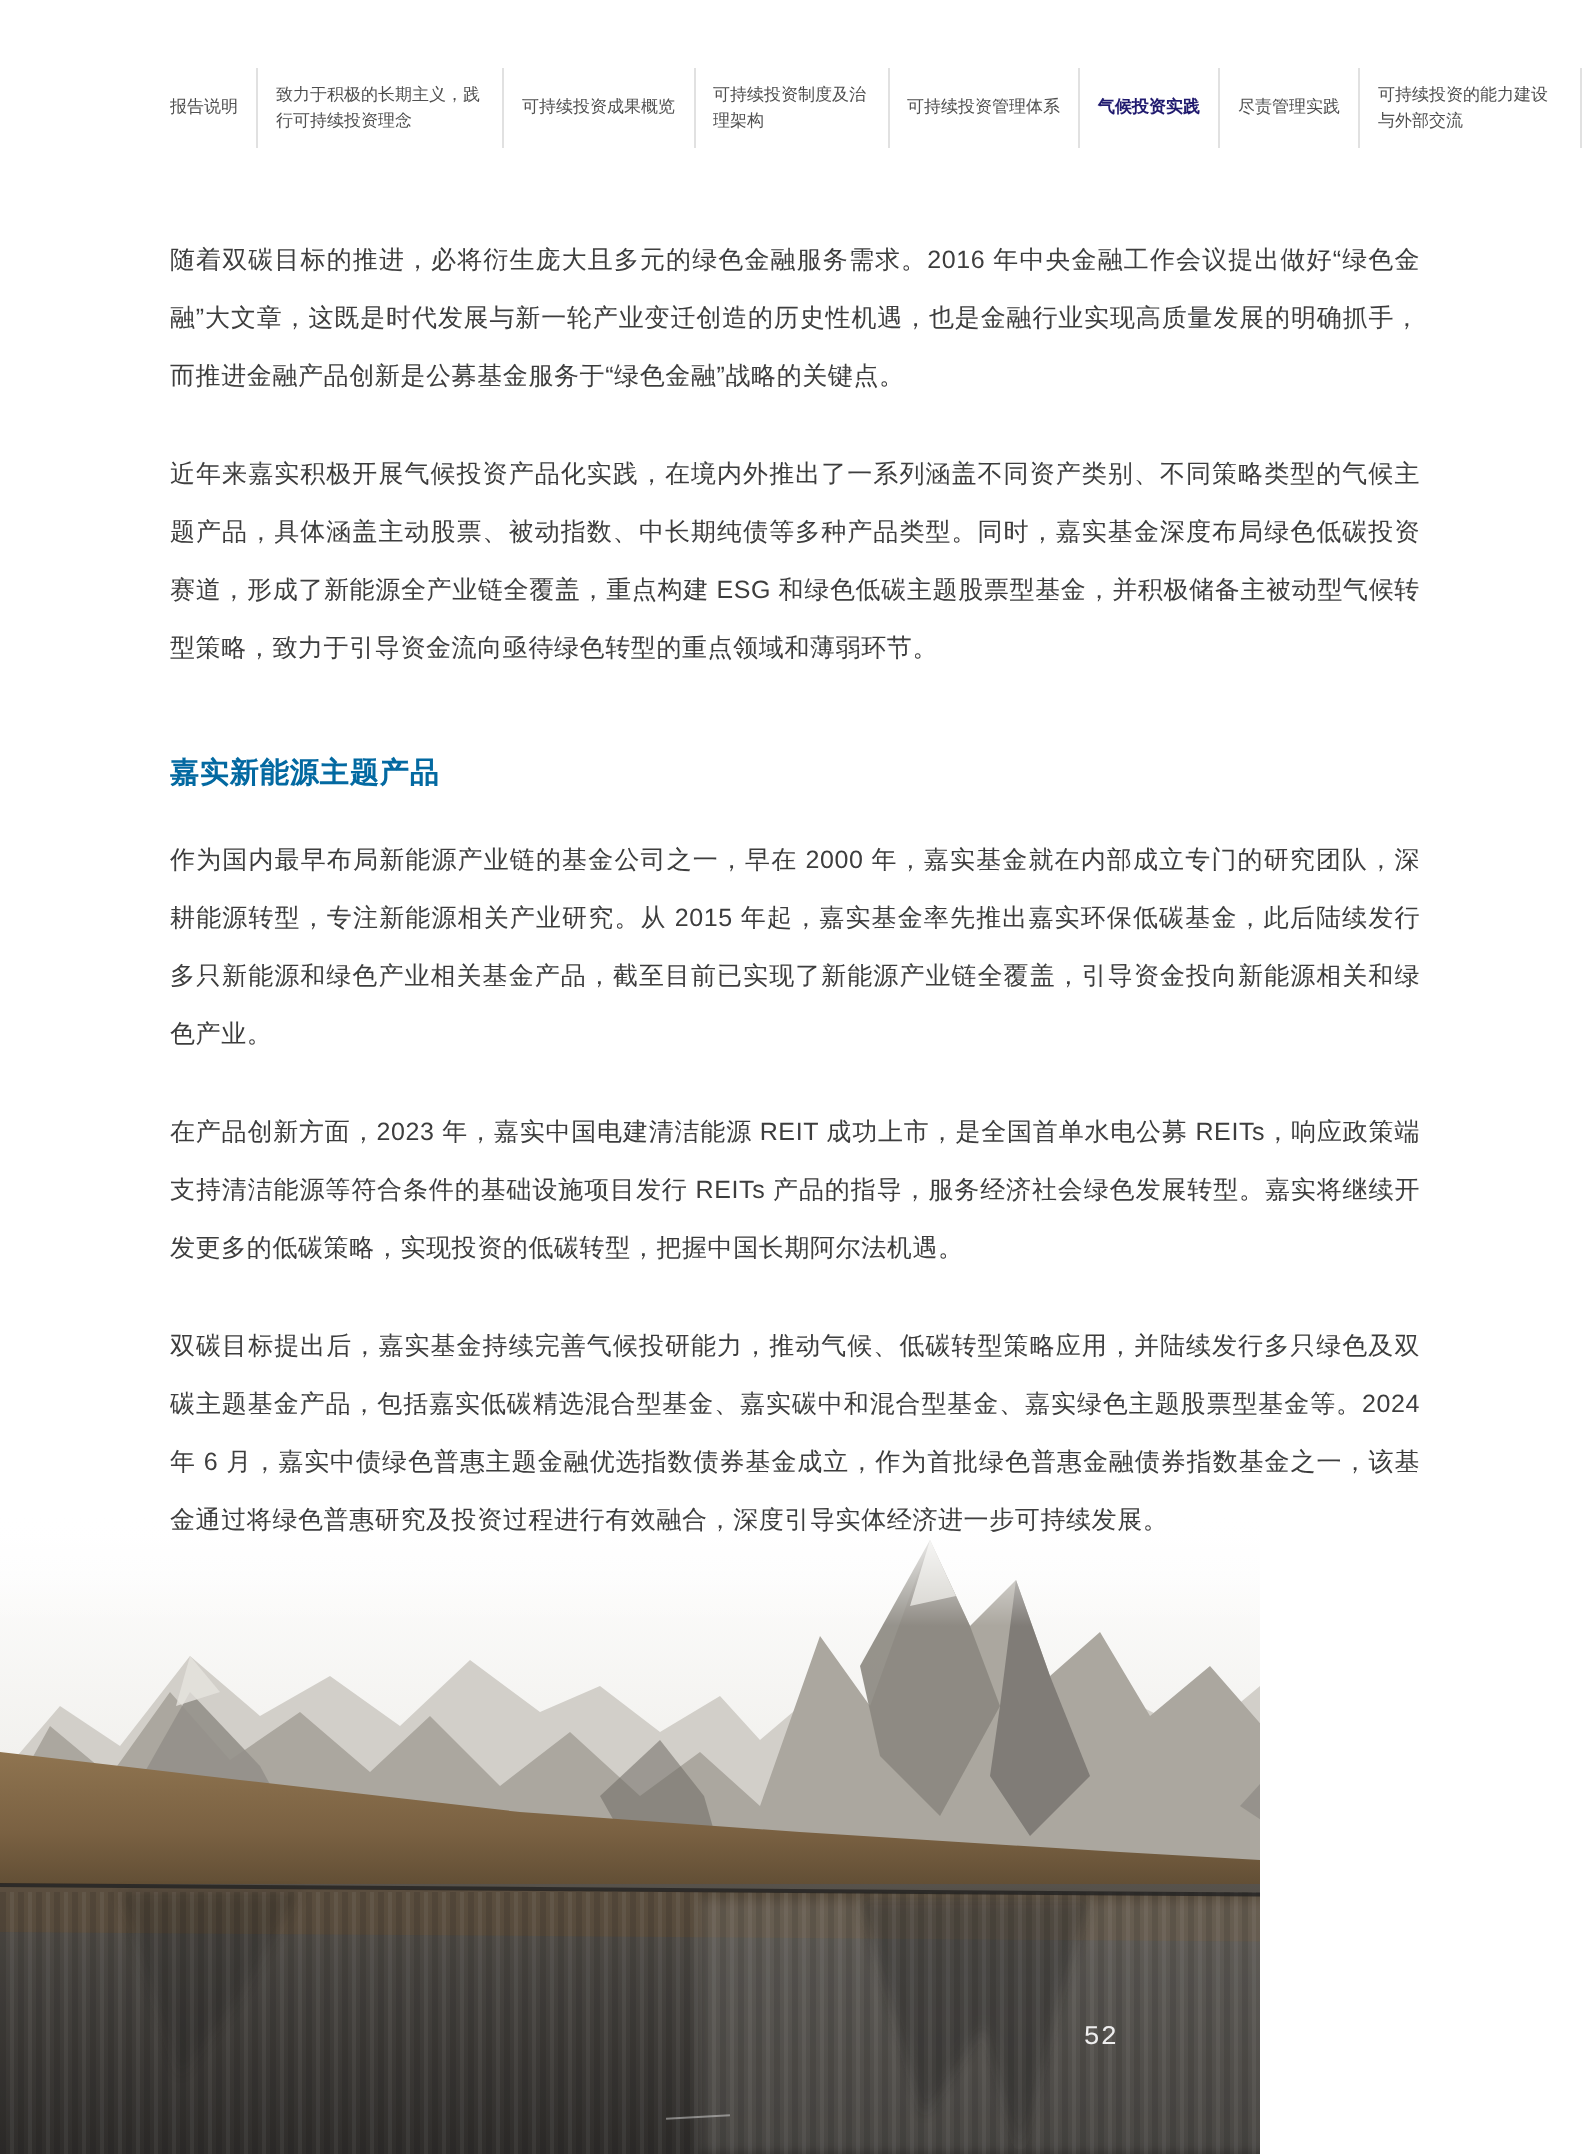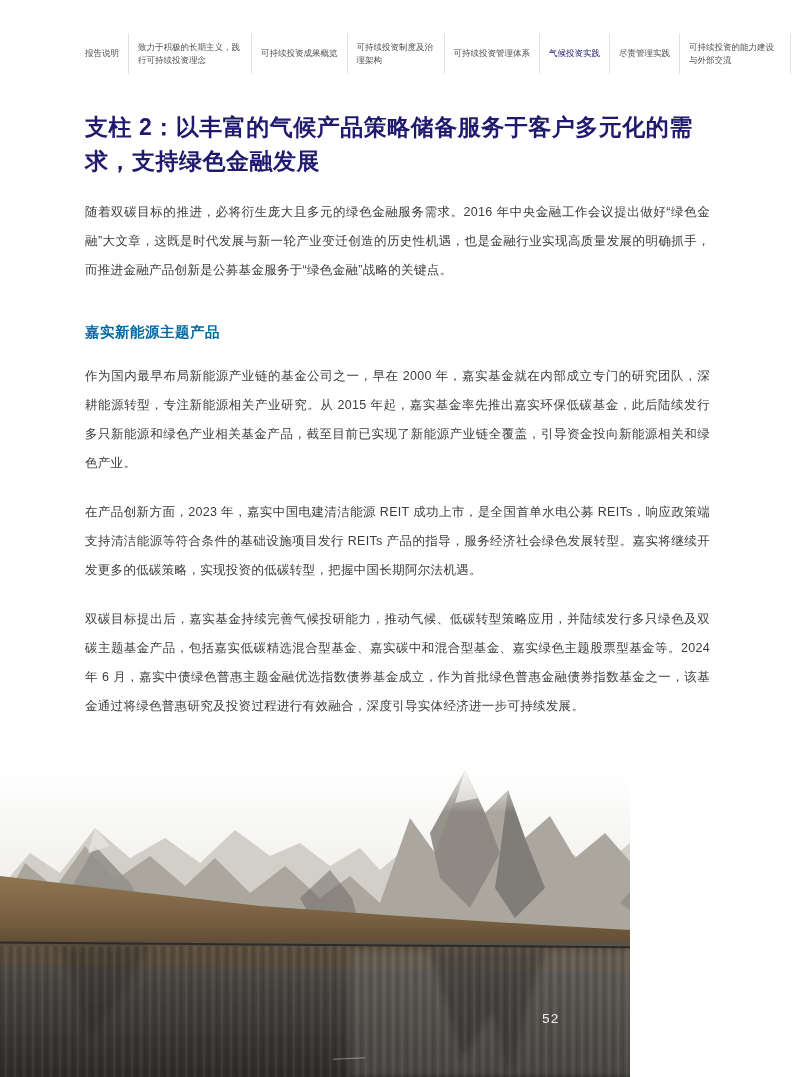--- a/index.html
+++ b/index.html
@@ -20,21 +20,21 @@
     font-size:8.5px;line-height:1.55;color:#4f4f4f;
     padding:0 9px;text-align:left;flex:0 0 auto;
     cursor:pointer;
   }
   .nav-item:first-child{padding-left:0;}
   .nav-item.wrap2{white-space:normal;}
   .nav-item.w112{max-width:104px;}
   .nav-item.w84{max-width:78px;}
   .nav-item.w100{max-width:92px;}
   .nav-item.nowrap{white-space:nowrap;}
-  .nav-item.active{color:#201a6e;font-weight:400;}
+  .nav-item.active{color:#201a6e;font-weight:700;}
   .nav-sep{width:1px;height:40px;background:#e1e1e1;flex:0 0 auto;}
 
   
   .article{
     position:absolute;top:96px;left:85px;width:625px;
     color:#3d3d3d;
   }
   .article h1{
     margin:14px 0 6px 0;
     font-size:23px;line-height:1.48;font-weight:700;
@@ -105,22 +105,22 @@
     <div class="nav-item wrap2 w100">
       <span>可持续投资的能力建设与外部交流</span>
     </div>
     <div class="nav-sep"></div>
     <div class="nav-item nowrap">
       
     </div>
   </nav>
 
   <main class="article">
-    <h1>支柱 2：以丰富的气候产品策略储备服务于客户多元化的需求，支持绿色金融发展</h1>
     <p>随着双碳目标的推进，必将衍生庞大且多元的绿色金融服务需求。2016 年中央金融工作会议提出做好“绿色金融”大文章，这既是时代发展与新一轮产业变迁创造的历史性机遇，也是金融行业实现高质量发展的明确抓手，而推进金融产品创新是公募基金服务于“绿色金融”战略的关键点。</p>
+    <p>近年来嘉实积极开展气候投资产品化实践，在境内外推出了一系列涵盖不同资产类别、不同策略类型的气候主题产品，具体涵盖主动股票、被动指数、中长期纯债等多种产品类型。同时，嘉实基金深度布局绿色低碳投资赛道，形成了新能源全产业链全覆盖，重点构建 ESG 和绿色低碳主题股票型基金，并积极储备主被动型气候转型策略，致力于引导资金流向亟待绿色转型的重点领域和薄弱环节。</p>
 
     <h2>嘉实新能源主题产品</h2>
     <p>作为国内最早布局新能源产业链的基金公司之一，早在 2000 年，嘉实基金就在内部成立专门的研究团队，深耕能源转型，专注新能源相关产业研究。从 2015 年起，嘉实基金率先推出嘉实环保低碳基金，此后陆续发行多只新能源和绿色产业相关基金产品，截至目前已实现了新能源产业链全覆盖，引导资金投向新能源相关和绿色产业。</p>
     <p>在产品创新方面，2023 年，嘉实中国电建清洁能源 REIT 成功上市，是全国首单水电公募 REITs，响应政策端支持清洁能源等符合条件的基础设施项目发行 REITs 产品的指导，服务经济社会绿色发展转型。嘉实将继续开发更多的低碳策略，实现投资的低碳转型，把握中国长期阿尔法机遇。</p>
 
     <p>双碳目标提出后，嘉实基金持续完善气候投研能力，推动气候、低碳转型策略应用，并陆续发行多只绿色及双碳主题基金产品，包括嘉实低碳精选混合型基金、嘉实碳中和混合型基金、嘉实绿色主题股票型基金等。2024 年 6 月，嘉实中债绿色普惠主题金融优选指数债券基金成立，作为首批绿色普惠金融债券指数基金之一，该基金通过将绿色普惠研究及投资过程进行有效融合，深度引导实体经济进一步可持续发展。</p>
   </main>
 
   <div class="photo">
     <svg viewBox="0 0 794 319" preserveAspectRatio="none">

